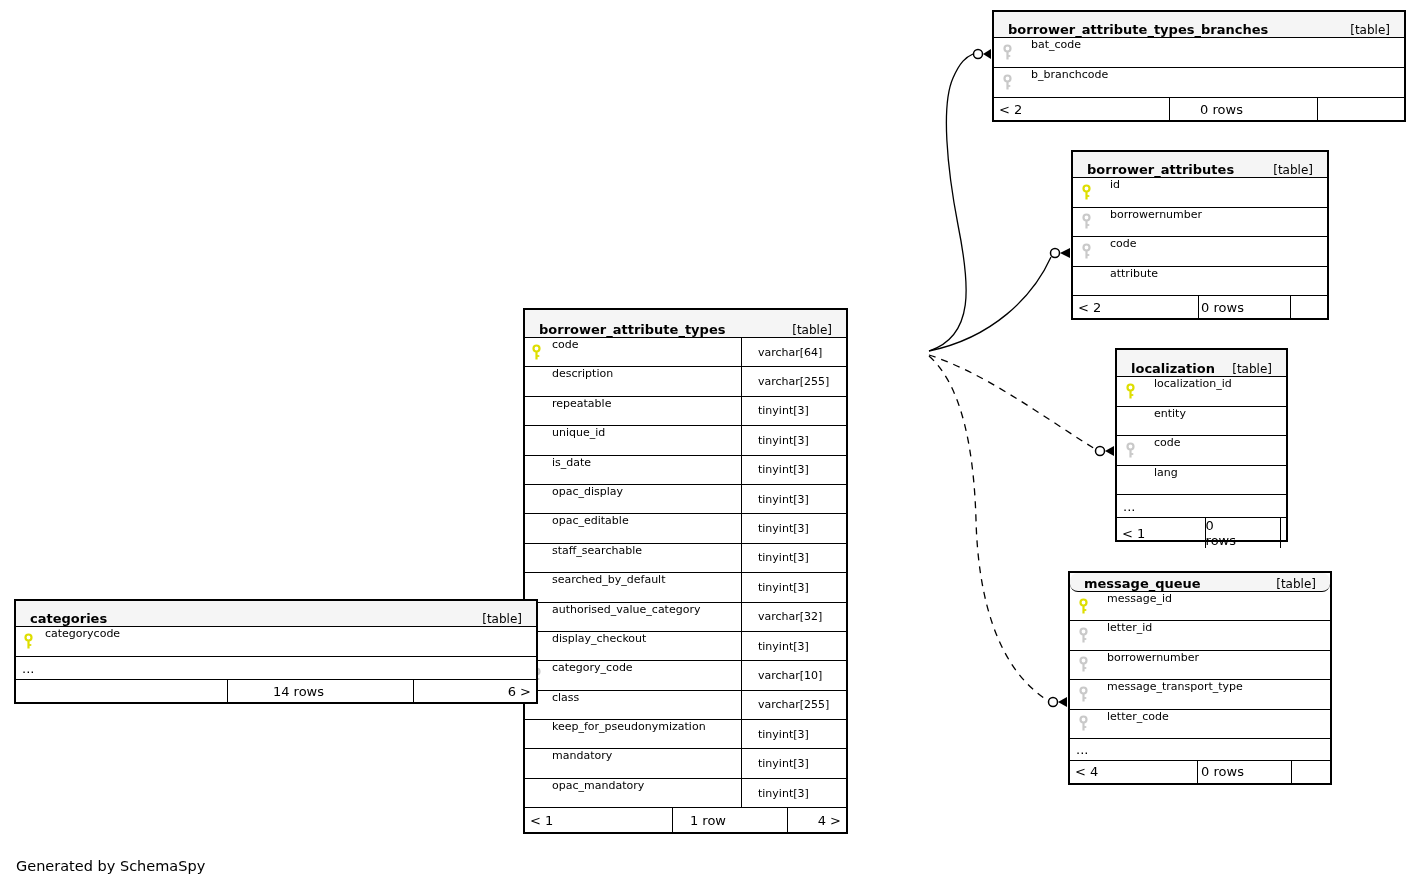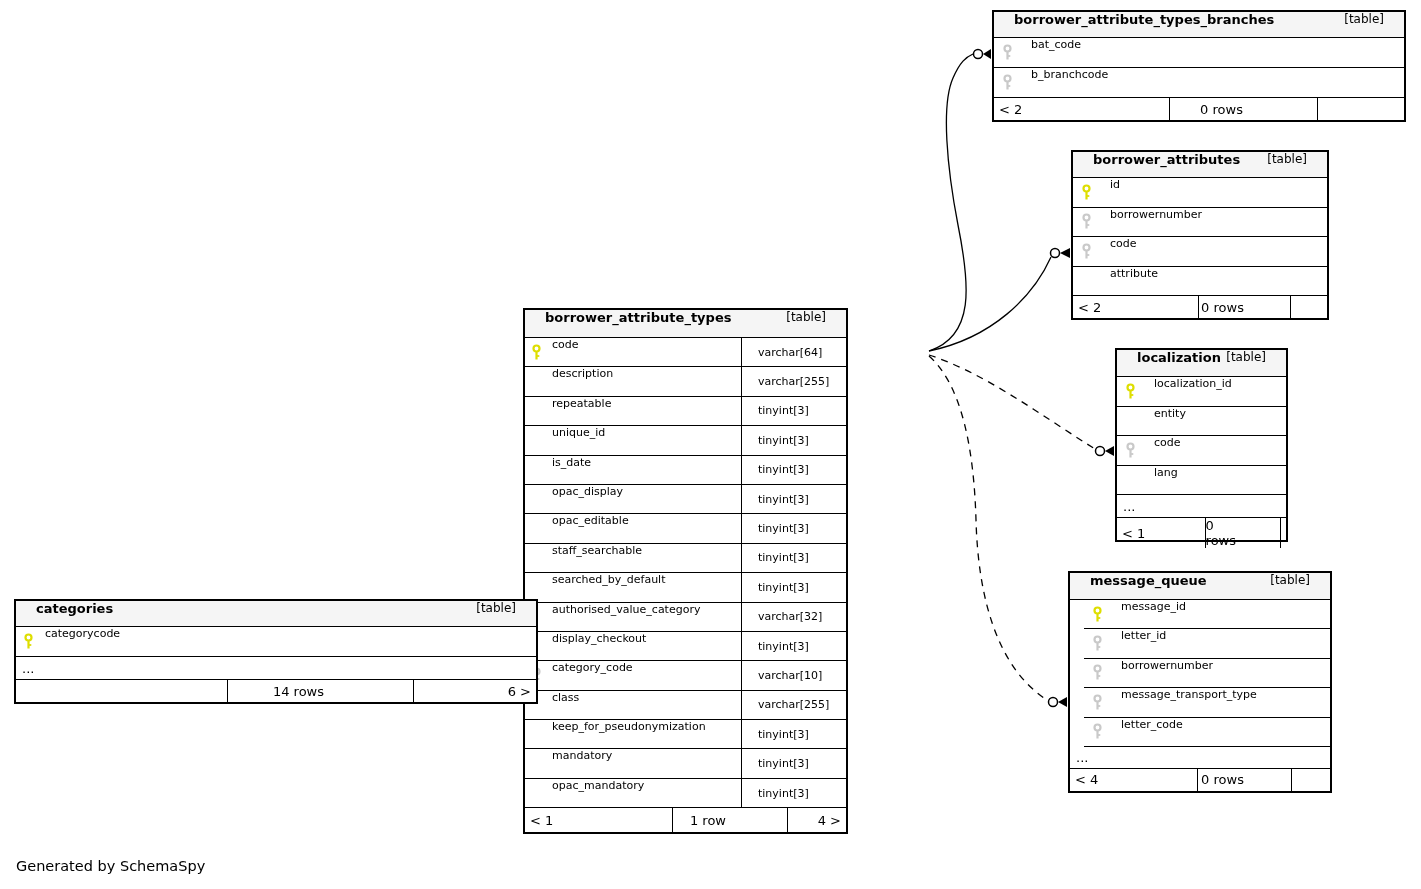--- a/index.html
+++ b/index.html
@@ -16,23 +16,23 @@
   }
   svg.edges{position:absolute;left:0;top:0;width:1421px;height:889px;pointer-events:none;}
   .edge{stroke:var(--border);fill:none;stroke-width:1.3px;}
   .edge.dashed{stroke-dasharray:7 6;}
   .edge-dot{fill:#ffffff;stroke:var(--border);stroke-width:1.5px;}
   .edge-arrow{fill:var(--border);stroke:none;}
 
   .tbl{position:absolute;background:#fff;border:2px solid var(--border);box-sizing:border-box;}
   .tbl *{box-sizing:border-box;}
   .thead{
-    display:flex;justify-content:space-between;align-items:flex-start;
+    display:flex;justify-content:space-between;align-items:flex-end;
     background:var(--header-bg);border-bottom:1px solid var(--border);
-    padding:0 20px;height:26px;
+    padding:0 14px;height:26px;
   }
   .ttitle{font-weight:bold;font-size:13px;white-space:nowrap;}
   .tbadge{font-size:12px;white-space:nowrap;}
   .row{display:flex;border-bottom:1px solid var(--border);height:29.5px;font-size:11px;}
   .keyslot{width:15px;margin:0 14px 0 8px;flex:0 0 auto;display:flex;align-items:center;}
   .keyslot svg{display:block;}
   .pk{color:var(--pk);}
   .fk{color:var(--fk);}
   .cname{white-space:nowrap;flex:1;}
   .ctype{width:105px;flex:0 0 auto;border-left:1px solid var(--border);align-self:stretch;
@@ -50,22 +50,22 @@
   .t-branches .row{height:30px;}
   .t-attrs{left:1071px;top:150px;width:258px;}
   .t-main{left:523px;top:308px;width:325px;}
   .t-main .thead{height:28px;}
   .t-main .row{height:29.4px;}
   .t-main .keyslot{width:14px;margin:0 7px 0 6px;}
   .t-main .tfoot{height:24px;}
   .t-local{left:1115px;top:348px;width:173px;}
   .t-local .thead{height:27px;}
   .t-queue{left:1068px;top:571px;width:264px;}
-  .t-queue .thead{height:27px;}
-  .t-queue .row{height:29.4px;margin-left:14px;}
+  .t-queue .thead{height:19px;border-radius:8px;}
+  .t-queue .row{height:29.4px;}
   .t-queue .more{height:22px;}
   .t-cats{left:14px;top:599px;width:524px;}
   .t-cats .row{height:30px;}
   .t-cats .keyslot{width:14px;margin:0 8px 0 7px;}
 
   .gen-note{position:absolute;left:16px;top:858px;font-size:14.5px;}
 </style>
 </head>
 <body>
 

